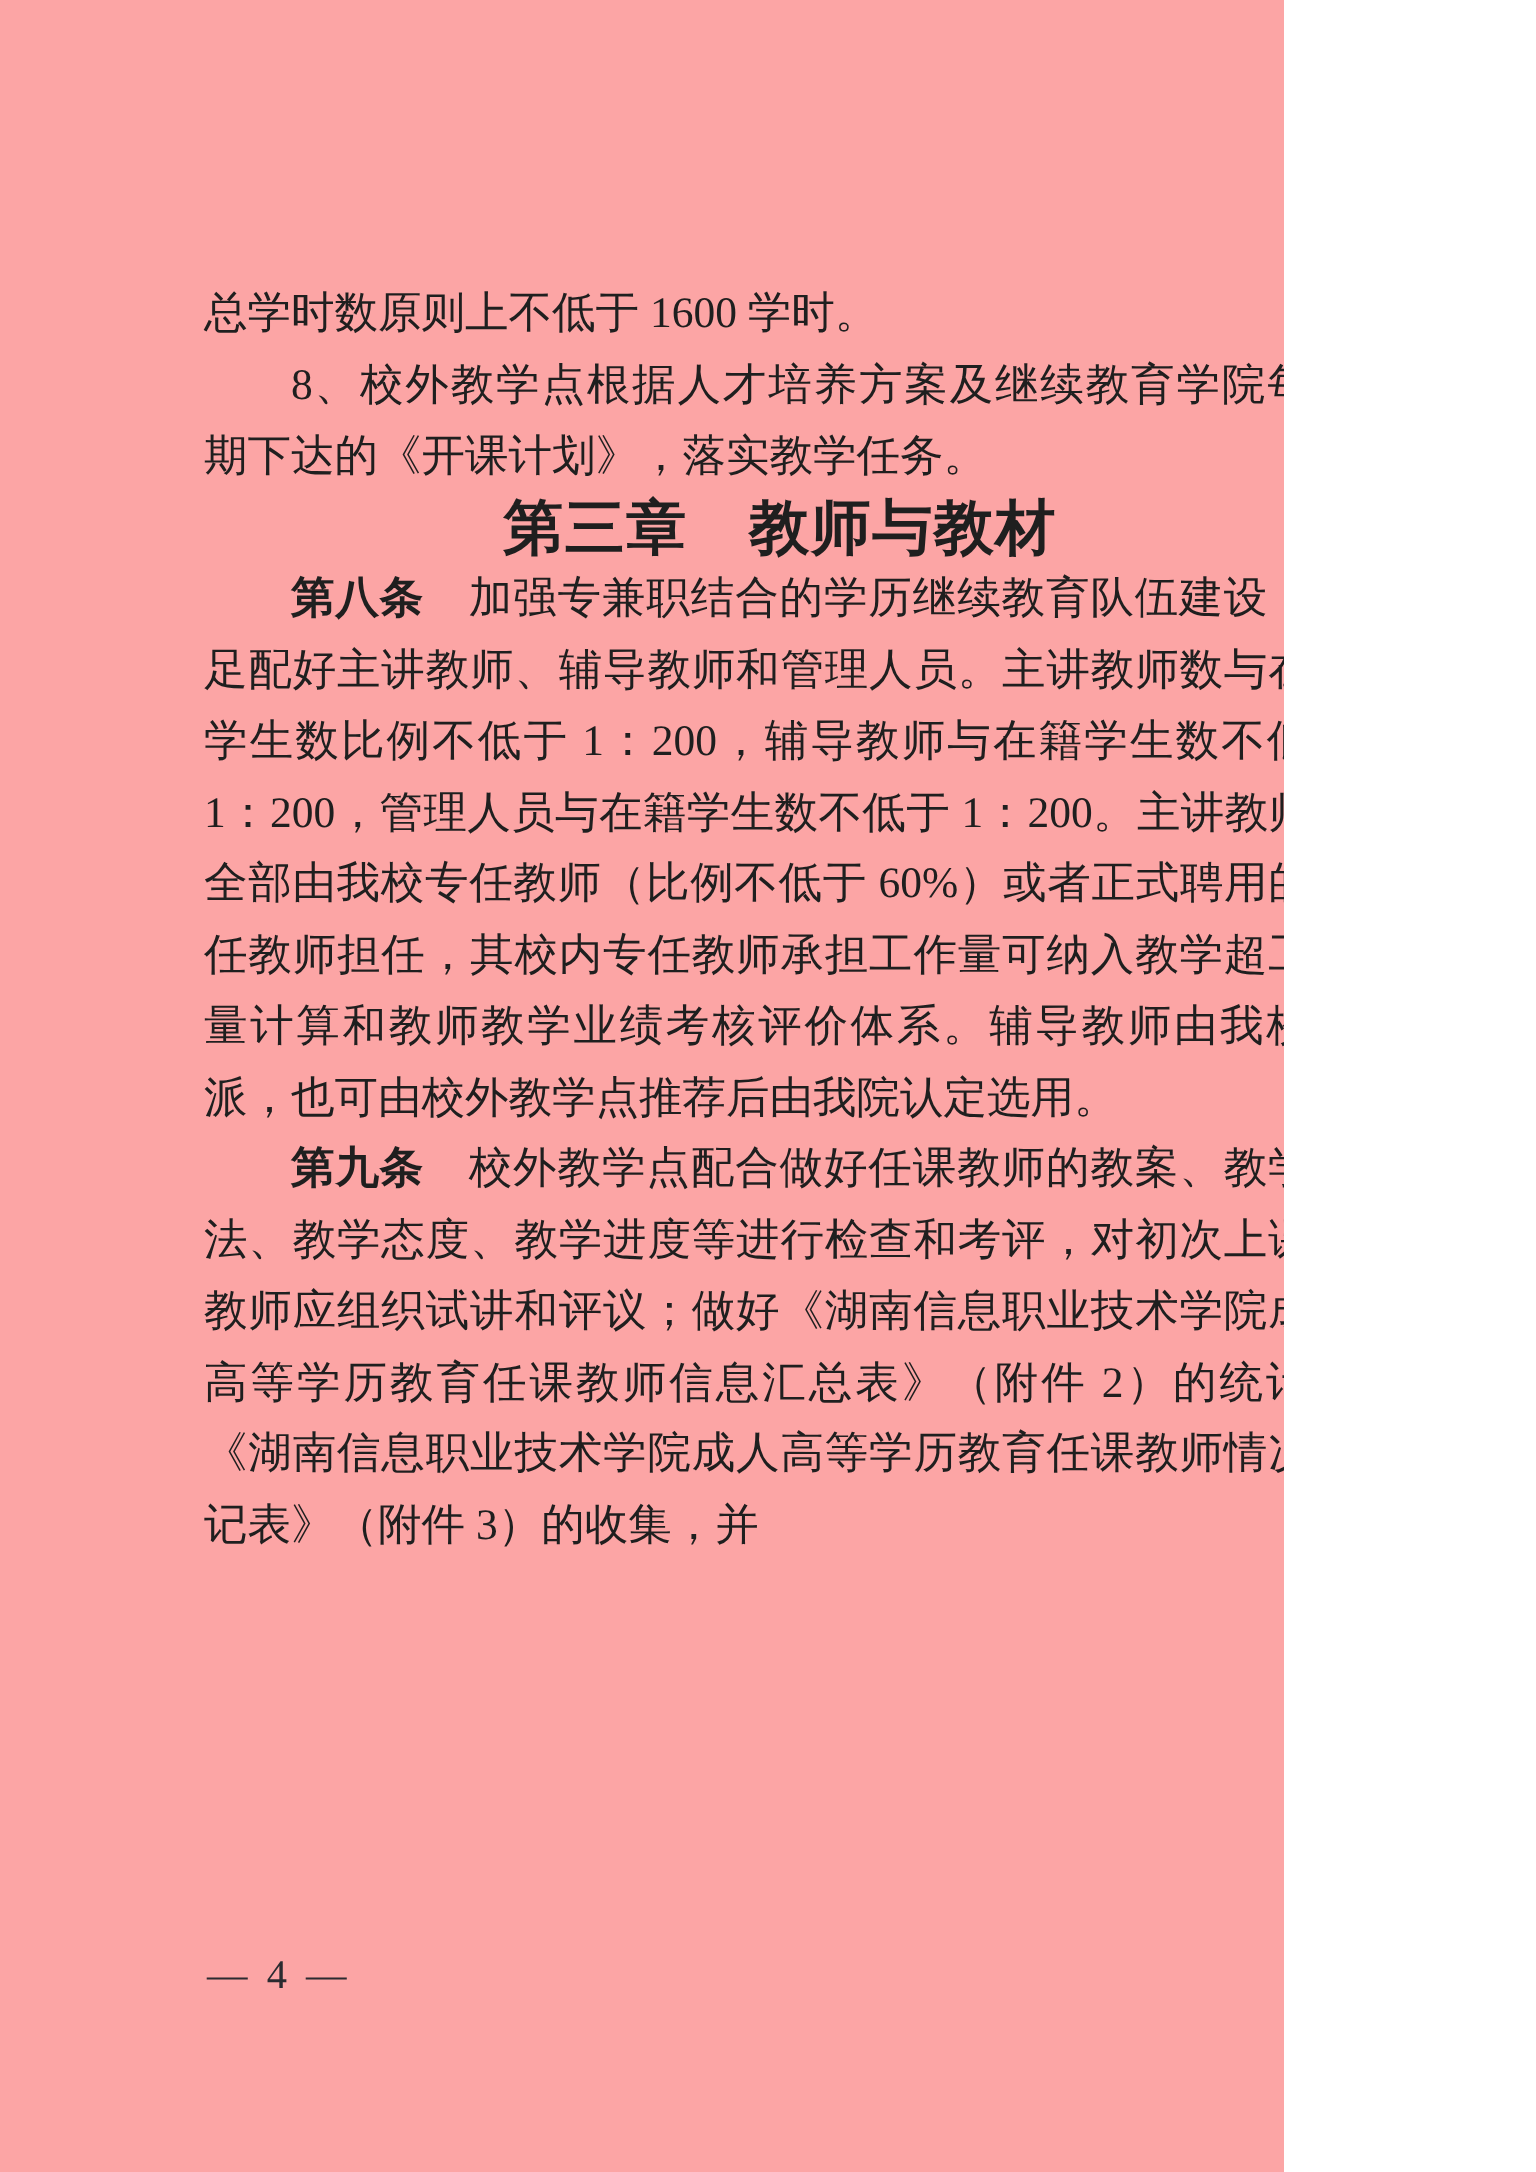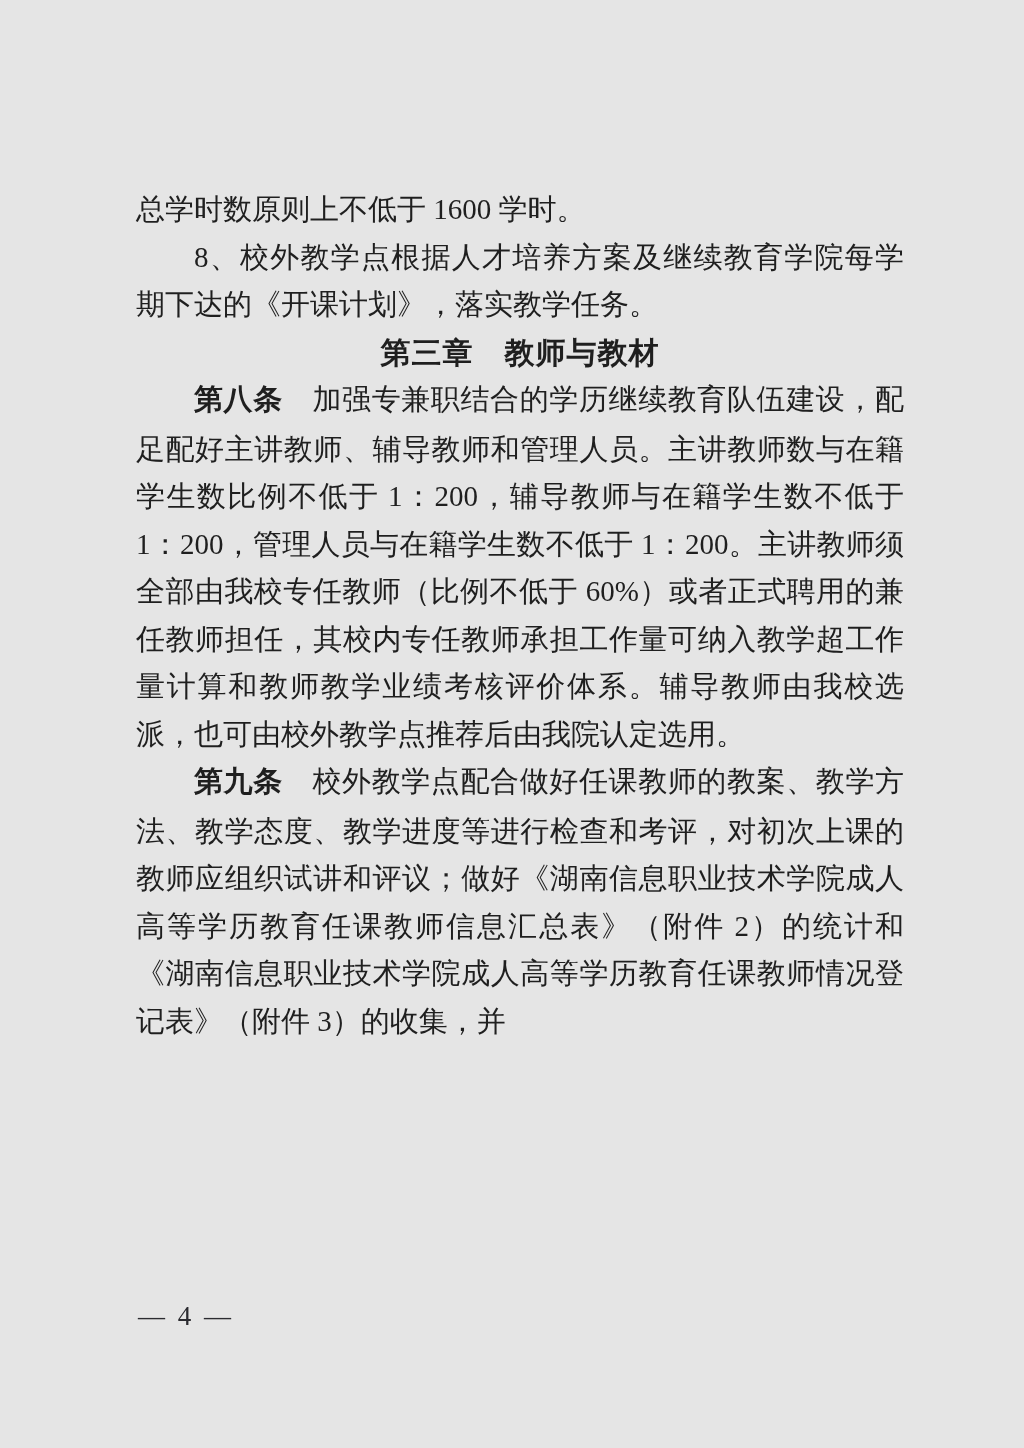--- a/index.html
+++ b/index.html
@@ -2,23 +2,23 @@
 <html lang="zh"><head>
 <meta charset="utf-8">
 <style>
   html, body {
     margin: 0;
     padding: 0;
     background: #ffffff;
   }
   .page {
     position: relative;
-    width: 1024px;
+    width: 856px;
     height: 1448px;
-    background: #e5e5e5;
+    background: #fca5a5;
     overflow: hidden;
     font-family: "Liberation Serif", serif;
     color: #1f1f1f;
   }
   .content {
     position: absolute;
     left: 136px;
     top: 186px;
     width: 768px;
     font-size: 29px;
@@ -32,28 +32,28 @@
     text-indent: 2em;
   }
   .para.no-indent {
     text-indent: 0;
   }
   .chapter-heading {
     margin: 0;
     padding: 0;
     font-family: "Liberation Sans", sans-serif;
     font-weight: bold;
-    font-size: 30px;
+    font-size: 40px;
     line-height: 47.5px;
     text-align: center;
     text-indent: 0;
     letter-spacing: 1px;
   }
   .article-lead {
-    font-family: Liberation Mono, monospace;
+    font-family: Liberation Serif, serif;
     font-weight: bold;
   }
   .page-footer {
     position: absolute;
     left: 138px;
     top: 1300px;
     font-size: 27px;
     line-height: 32px;
     letter-spacing: 3px;
     color: #2b2b30;

